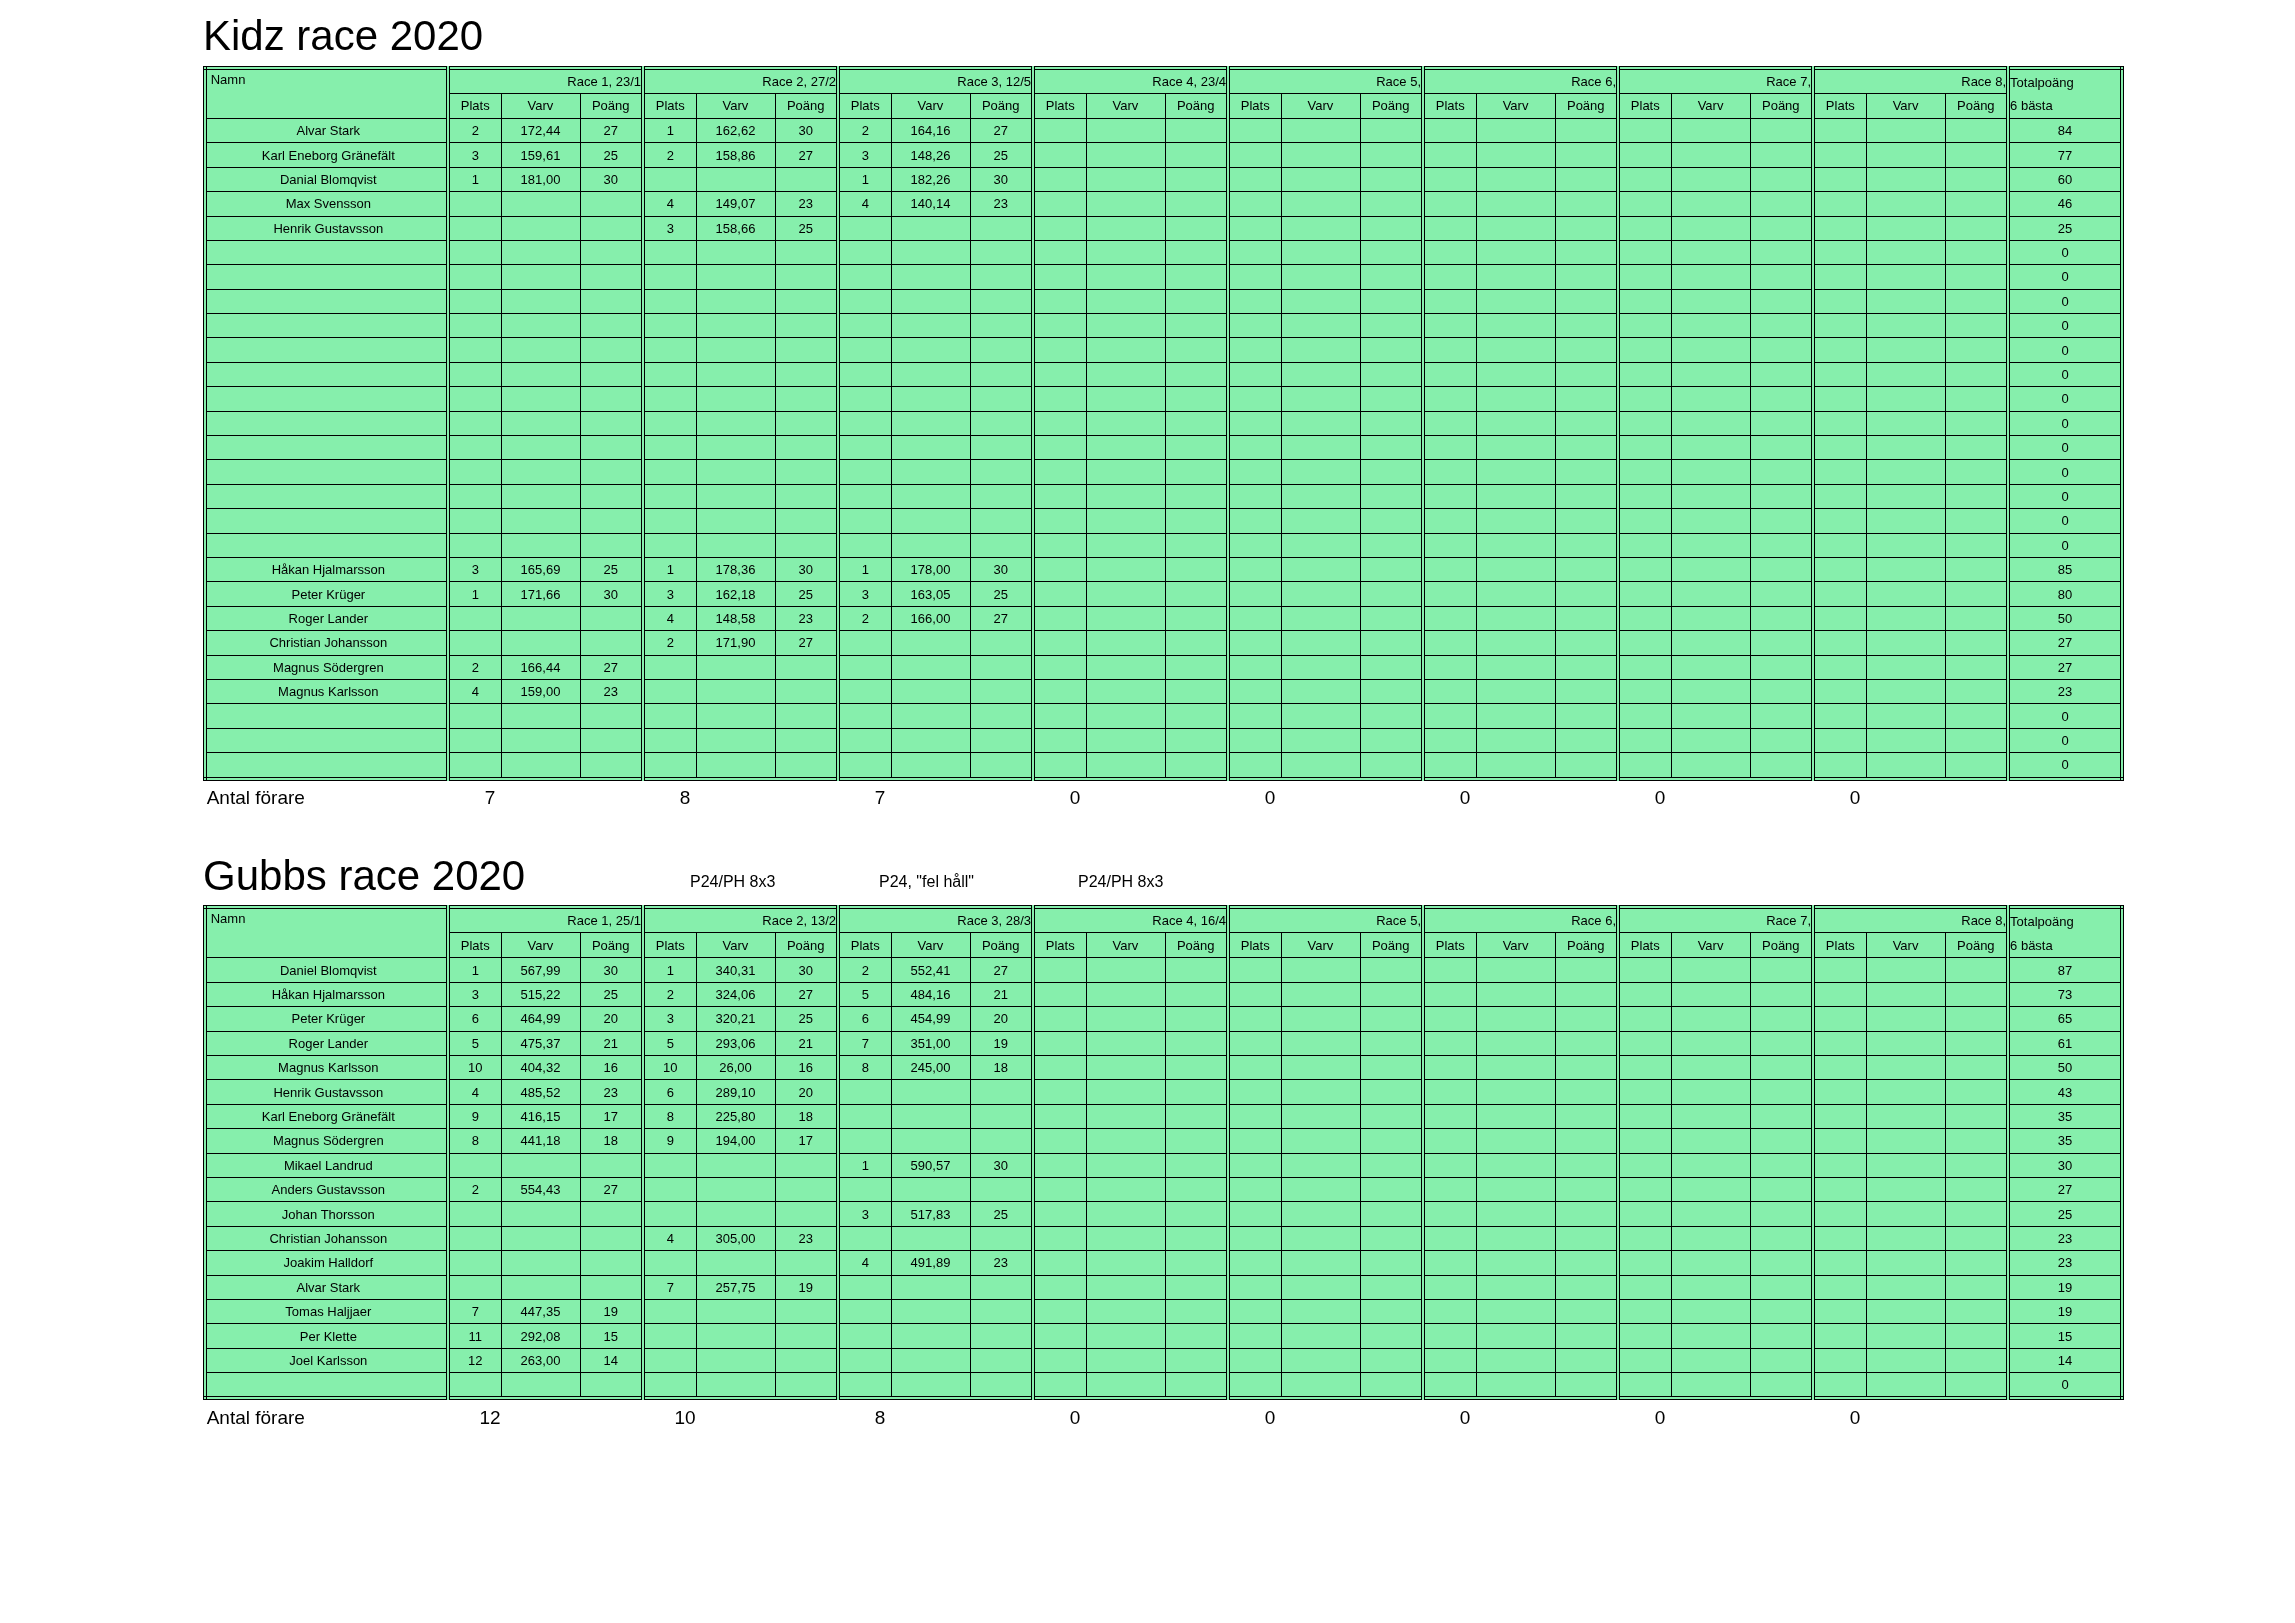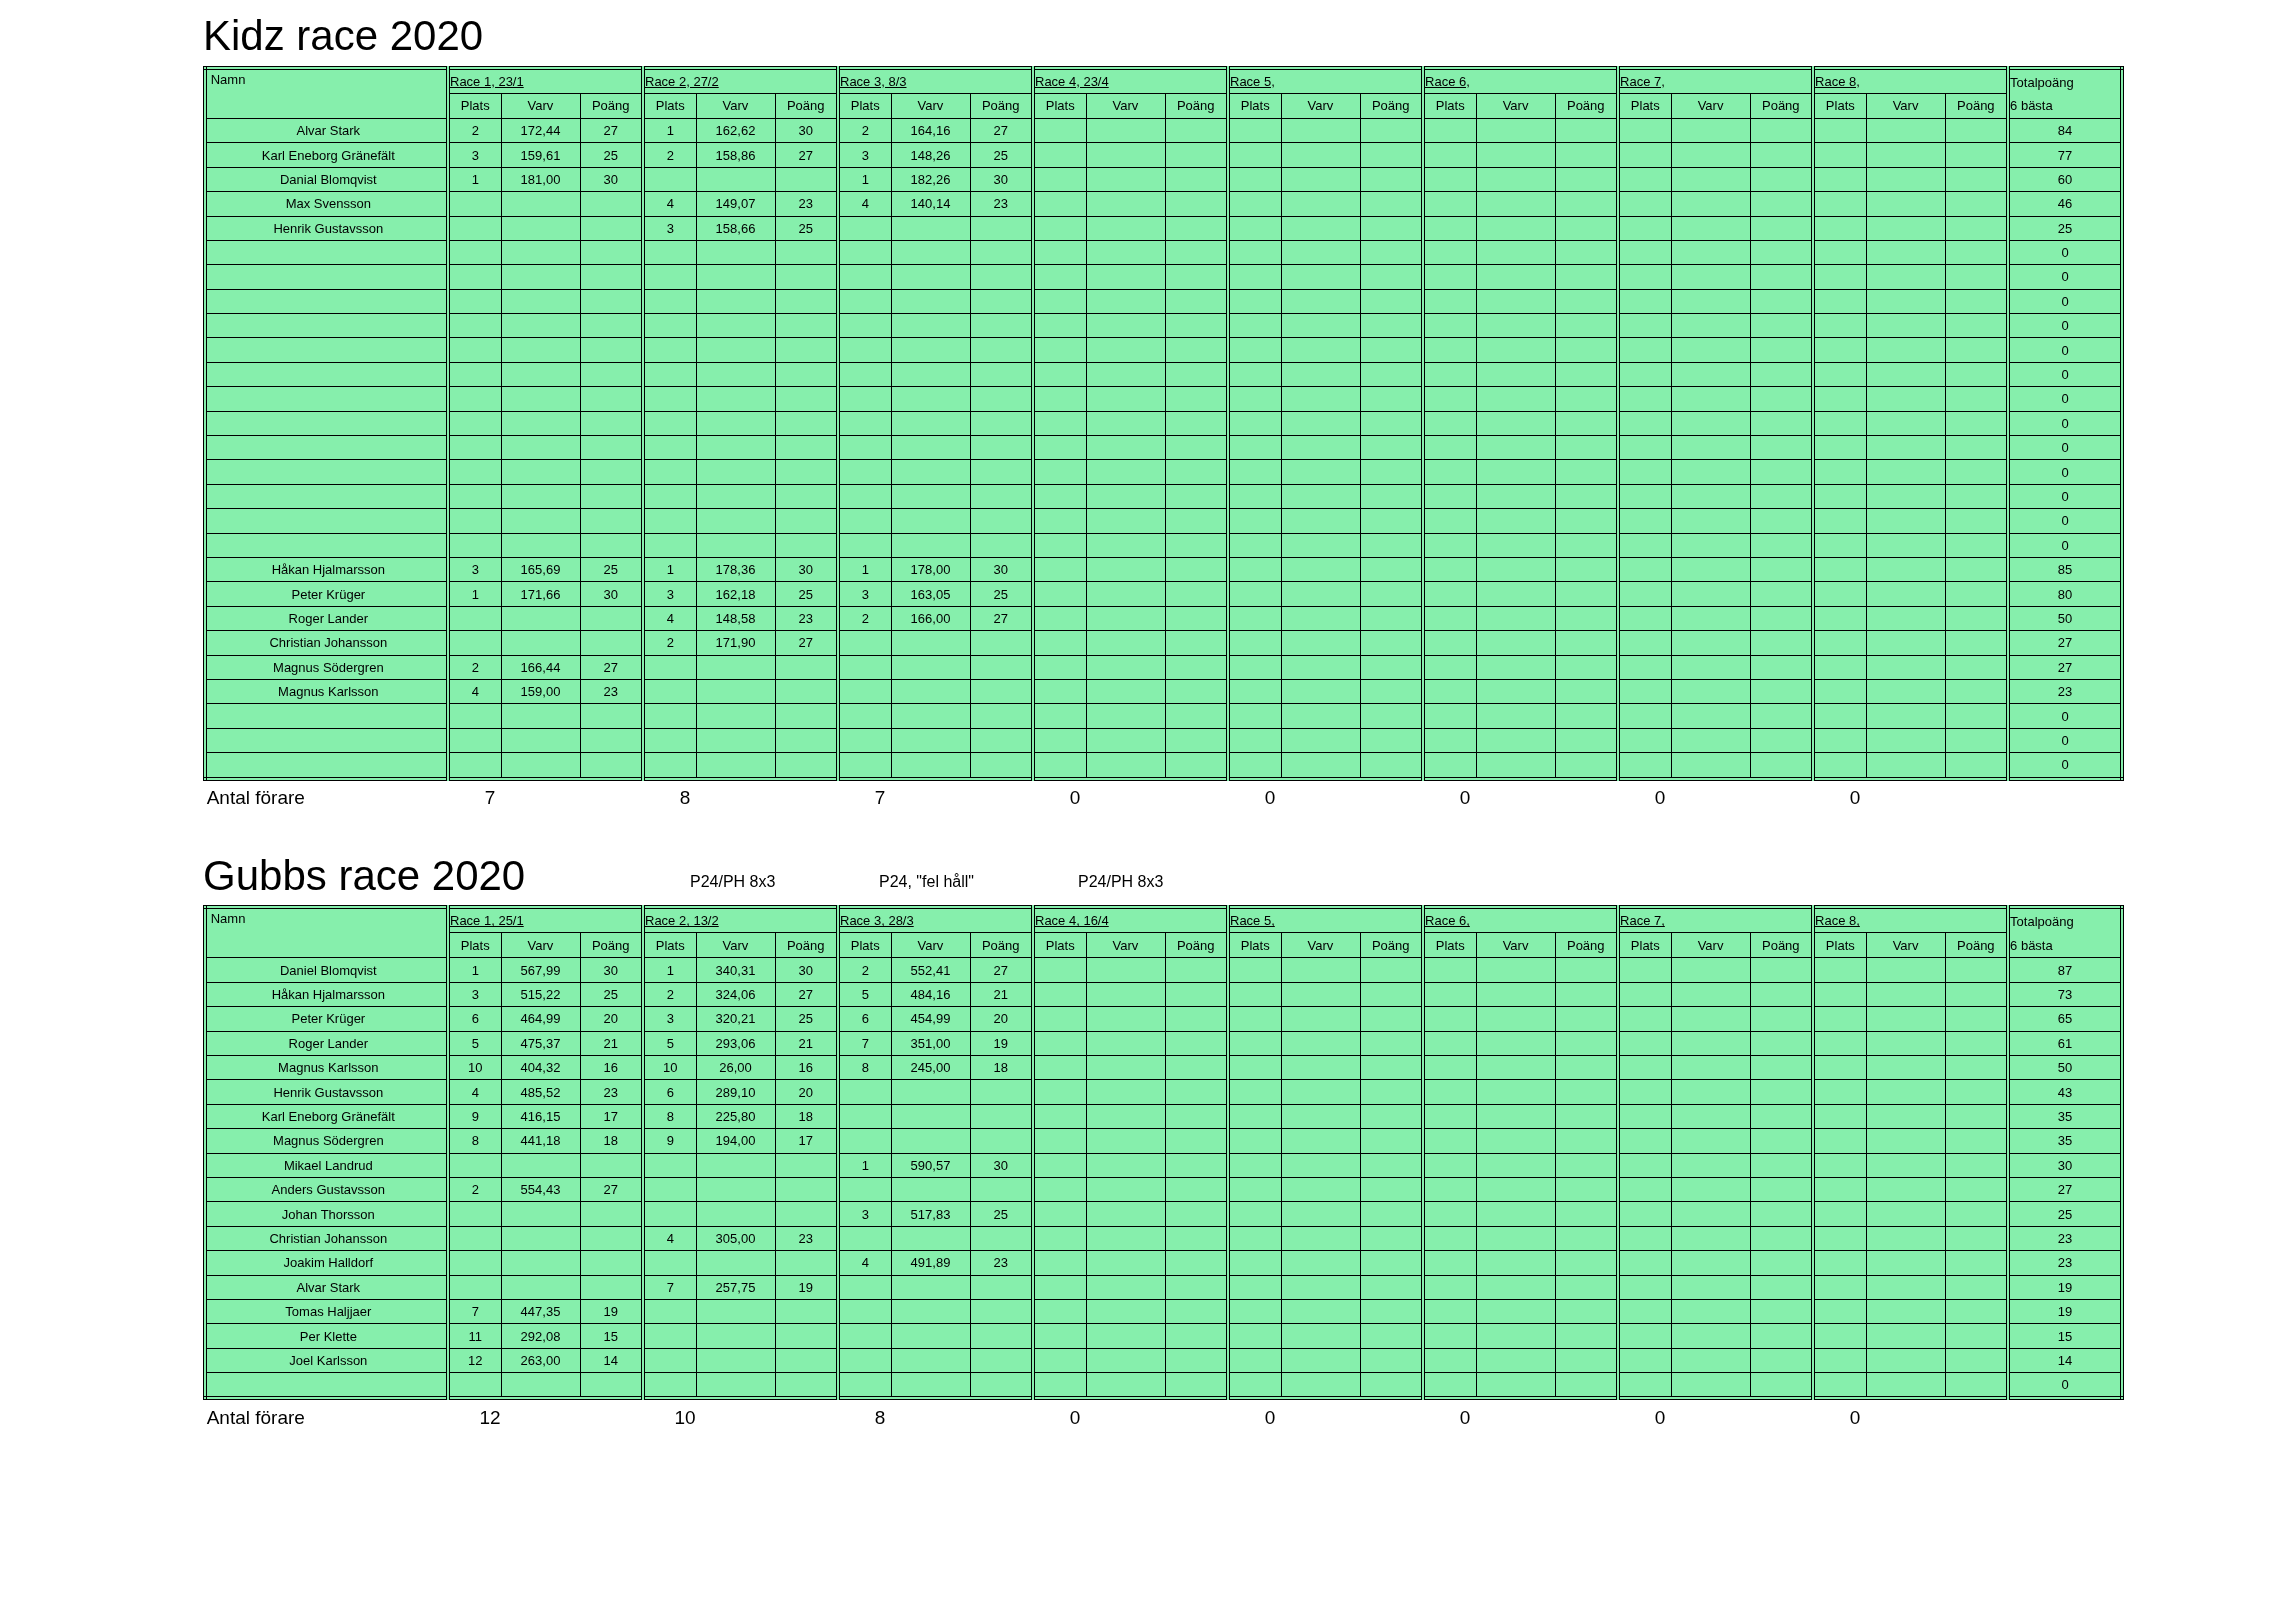--- a/index.html
+++ b/index.html
@@ -15,21 +15,21 @@
 
   table.results{
     border-collapse:collapse;table-layout:fixed;width:1919px;
     border:4.2px double #000;margin-top:3.7px;background:#86efac;
   }
   .results th,.results td{
     border:0.9px solid #000;font-size:13px;font-weight:normal;
     overflow:hidden;white-space:nowrap;padding:0;
   }
   .results .gs{border-left:4.2px double #000;}
-  .results .race-h{height:23px;text-align:left;border-bottom:1.9px solid #000;text-decoration:underline;}
+  .results .race-h{height:23px;text-align:right;border-bottom:1.9px solid #000;}
   .results .sub-h{height:24px;border-bottom:1.9px solid #000;}
   .results .name-h{vertical-align:top;text-align:left;padding:1.9px 3.7px;border-bottom:1.9px solid #000;}
   .results .total-h{vertical-align:top;text-align:left;line-height:23.6px;padding-top:0.9px;border-bottom:1.9px solid #000;}
   .results tbody td{height:23.4px;text-align:center;}
   .results tbody td.name{text-align:center;padding-left:3.7px;}
 
   .antal{
     display:grid;grid-template-columns:243px repeat(8,195px) 114px;
     width:1919px;height:23px;align-items:center;font-size:19px;margin-top:6px;
   }
@@ -79,21 +79,21 @@
             <col style="width: 53px;">
             <col style="width: 79px;">
             <col style="width: 63px;">
             <col style="width: 114px;">
           </colgroup>
           <thead>
             <tr>
               <th class="name-h" rowspan="2">Namn</th>
               <th class="race-h gs" colspan="3">Race 1, 23/1</th>
               <th class="race-h gs" colspan="3">Race 2, 27/2</th>
-              <th class="race-h gs" colspan="3">Race 3, 8/3</th>
+              <th class="race-h gs" colspan="3">Race 3, 12/5</th>
               <th class="race-h gs" colspan="3">Race 4, 23/4</th>
               <th class="race-h gs" colspan="3">Race 5,</th>
               <th class="race-h gs" colspan="3">Race 6,</th>
               <th class="race-h gs" colspan="3">Race 7,</th>
               <th class="race-h gs" colspan="3">Race 8,</th>
               <th class="total-h gs" rowspan="2">
                 <div>Totalpoäng</div>
                 <div>6 bästa</div>
               </th>
             </tr>

